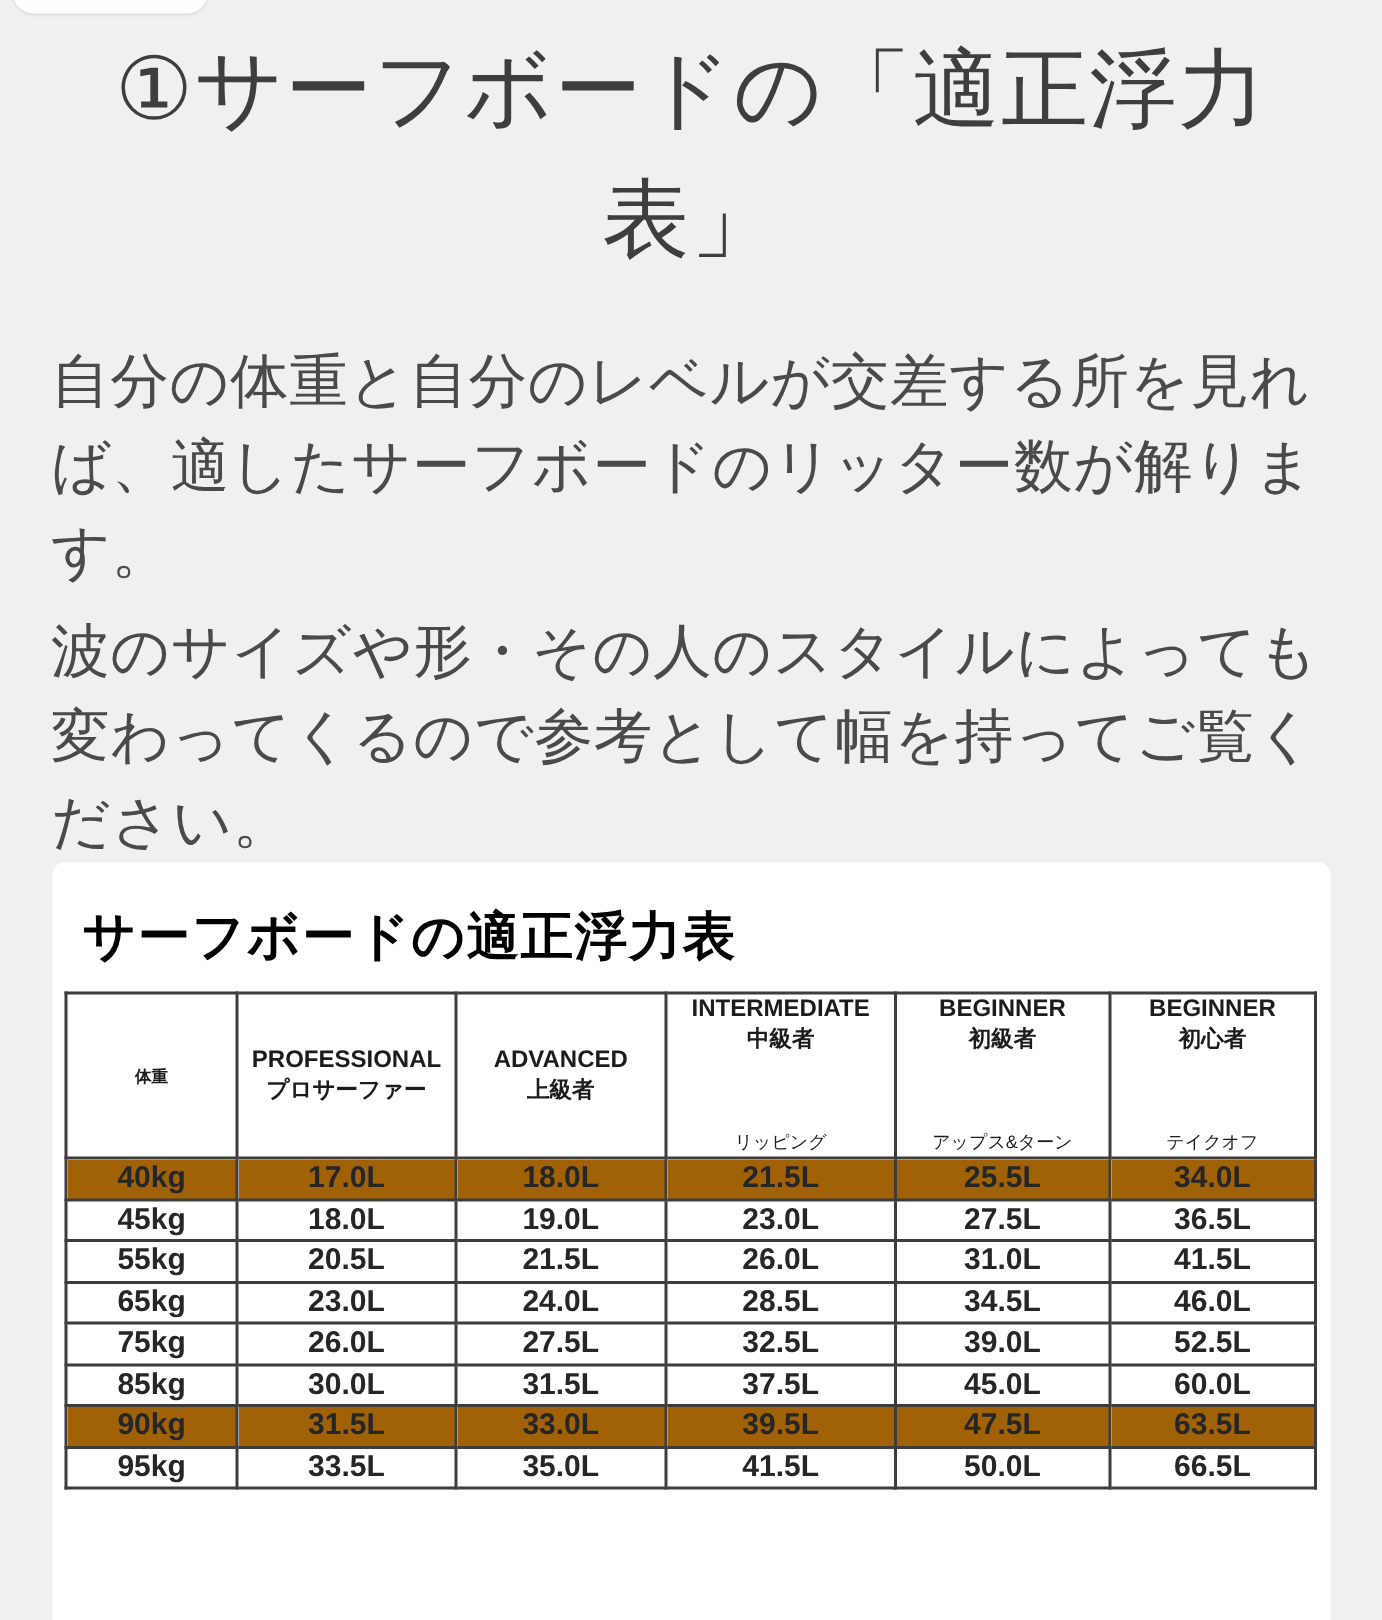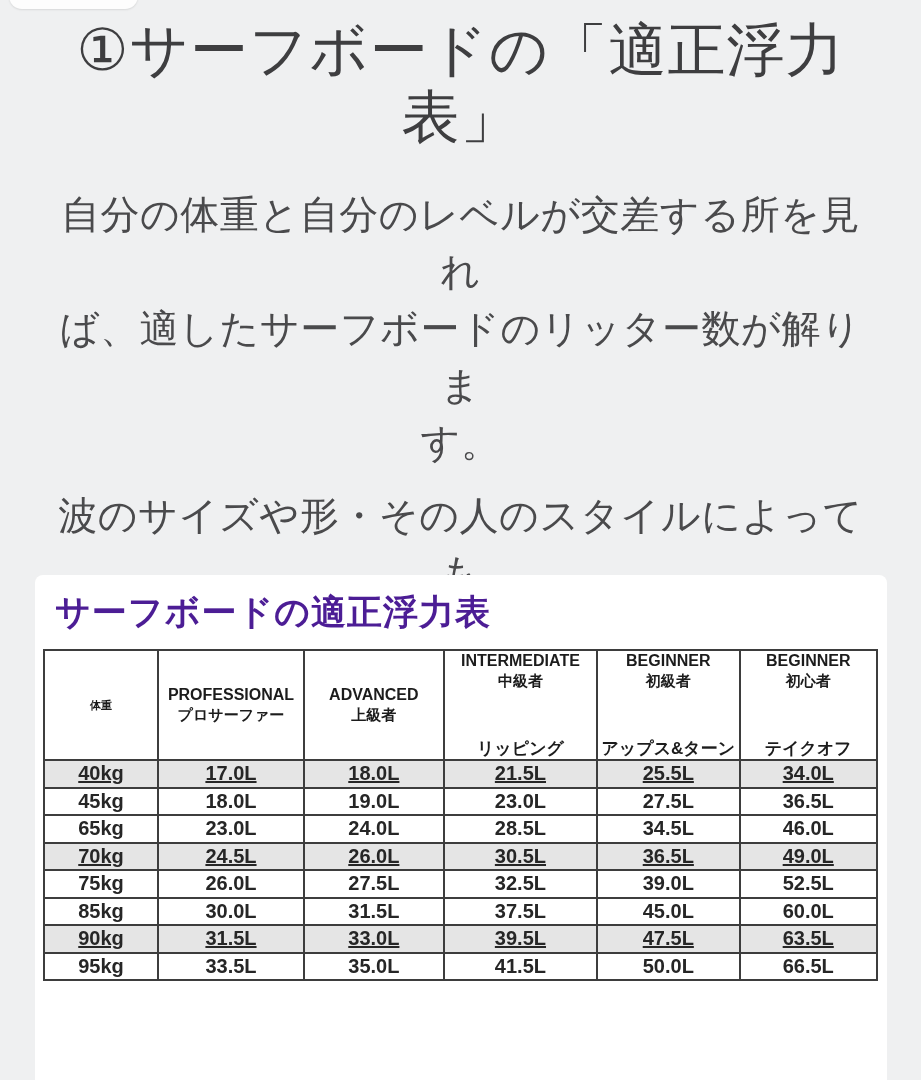--- a/index.html
+++ b/index.html
@@ -21,54 +21,53 @@
     background: #fdfdfd;
     border-radius: 13px;
     box-shadow: 0 1px 2px rgba(0,0,0,0.10);
   }
   .page-heading {
     margin: 16px 24px 0 24px;
     text-align: center;
     font-size: 58px;
     font-weight: 500;
     color: #3e3e40;
-    line-height: 67px;
+    line-height: 87px;
     white-space: pre-line;
     letter-spacing: 1px;
   }
   .intro {
     margin: 36px 30px 0 30px;
   }
   .intro p {
-    margin: 16px;
+    margin: 4px;
     font-size: 39px;
     line-height: 57px;
     color: #4a4a4c;
     white-space: pre-line;
     letter-spacing: 0.5px;
-    text-align: center;
   }
   .intro p + p { margin-top: 9px; }
 
   .table-card {
     position: absolute;
     left: 35px;
     top: 575px;
     width: 852px;
     height: 505px;
     background: #ffffff;
     border-radius: 8px 8px 0 0;
     box-sizing: border-box;
     padding: 14px 9px 0 8px;
   }
   .table-title {
-    margin: 0 0 13px 12px;
+    margin: 12px 0 13px 12px;
     font-size: 35px;
     font-weight: bold;
-    color: #4c1d95;
+    color: #000000;
     letter-spacing: 1px;
   }
   table.buoyancy {
     width: 100%;
     border-collapse: collapse;
     table-layout: fixed;
   }
   table.buoyancy th, table.buoyancy td {
     border: 2px solid #3d3d3d;
     text-align: center;
@@ -77,30 +76,30 @@
     box-sizing: border-box;
     overflow: hidden;
   }
   table.buoyancy th {
     height: 66px;
     background: #ffffff;
     color: #1c1c1c;
   }
   th .hdr-en  { font-size: 16px; font-weight: bold; line-height: 20px; }
   th .hdr-ja  { font-size: 15px; font-weight: bold; line-height: 20px; }
-  th .hdr-sub { font-size: 17px; font-weight: bold; line-height: 20px; margin-top: 48px; }
+  th .hdr-sub { font-size: 12px; font-weight: normal; line-height: 20px; margin-top: 48px; }
   th.weight-hdr { font-size: 11px; font-weight: bold; }
   table.buoyancy td {
     height: 27.5px;
     font-size: 20px;
     font-weight: bold;
     color: #262626;
     background: #ffffff;
   }
-  table.buoyancy tr.stripe td { background: #e5e5e5; text-decoration: underline; }
+  table.buoyancy tr.stripe td { background: #a16207; }
 </style>
 </head>
 <body>
 
 <div class="top-remnant"></div>
 
 <h1 class="page-heading">①サーフボードの「適正浮力
 表」</h1>
 
 <div class="intro">
@@ -162,34 +161,34 @@
         </tr>
         <tr>
           <td>45kg</td>
           <td>18.0L</td>
           <td>19.0L</td>
           <td>23.0L</td>
           <td>27.5L</td>
           <td>36.5L</td>
         </tr>
         <tr>
+          <td>55kg</td>
+          <td>20.5L</td>
+          <td>21.5L</td>
+          <td>26.0L</td>
+          <td>31.0L</td>
+          <td>41.5L</td>
+        </tr>
+        <tr>
           <td>65kg</td>
           <td>23.0L</td>
           <td>24.0L</td>
           <td>28.5L</td>
           <td>34.5L</td>
           <td>46.0L</td>
-        </tr>
-        <tr class="stripe">
-          <td>70kg</td>
-          <td>24.5L</td>
-          <td>26.0L</td>
-          <td>30.5L</td>
-          <td>36.5L</td>
-          <td>49.0L</td>
         </tr>
         <tr>
           <td>75kg</td>
           <td>26.0L</td>
           <td>27.5L</td>
           <td>32.5L</td>
           <td>39.0L</td>
           <td>52.5L</td>
         </tr>
         <tr>

